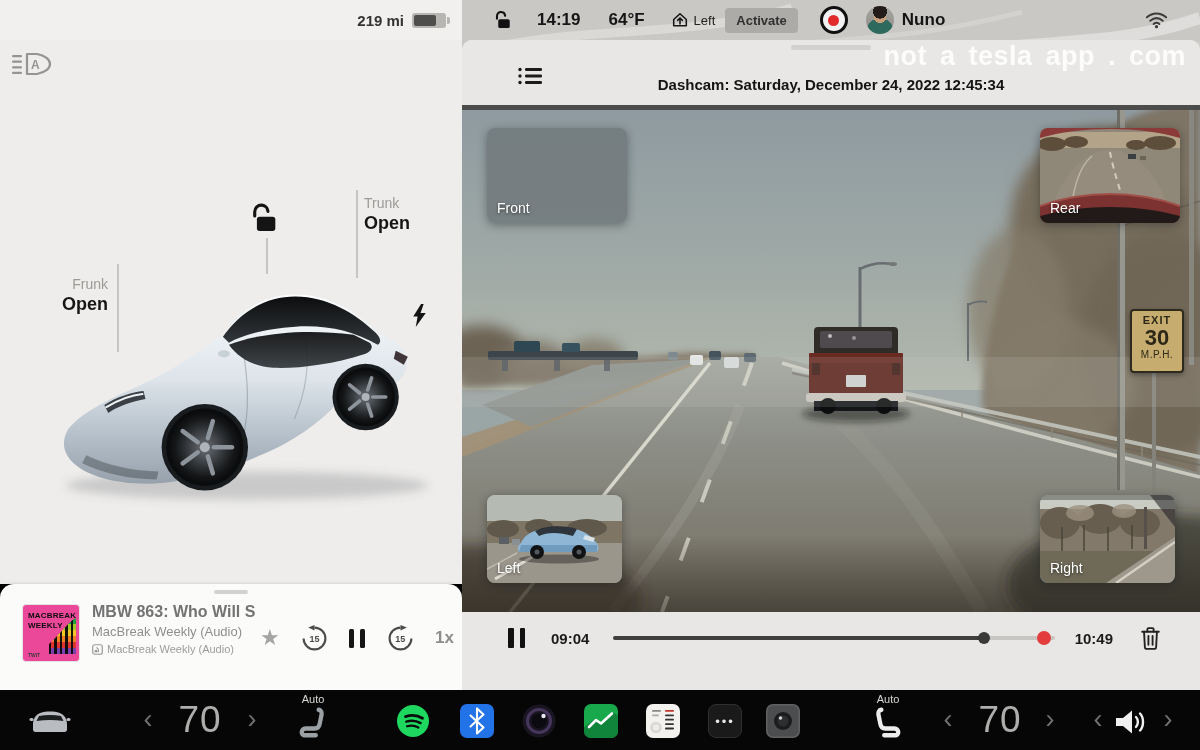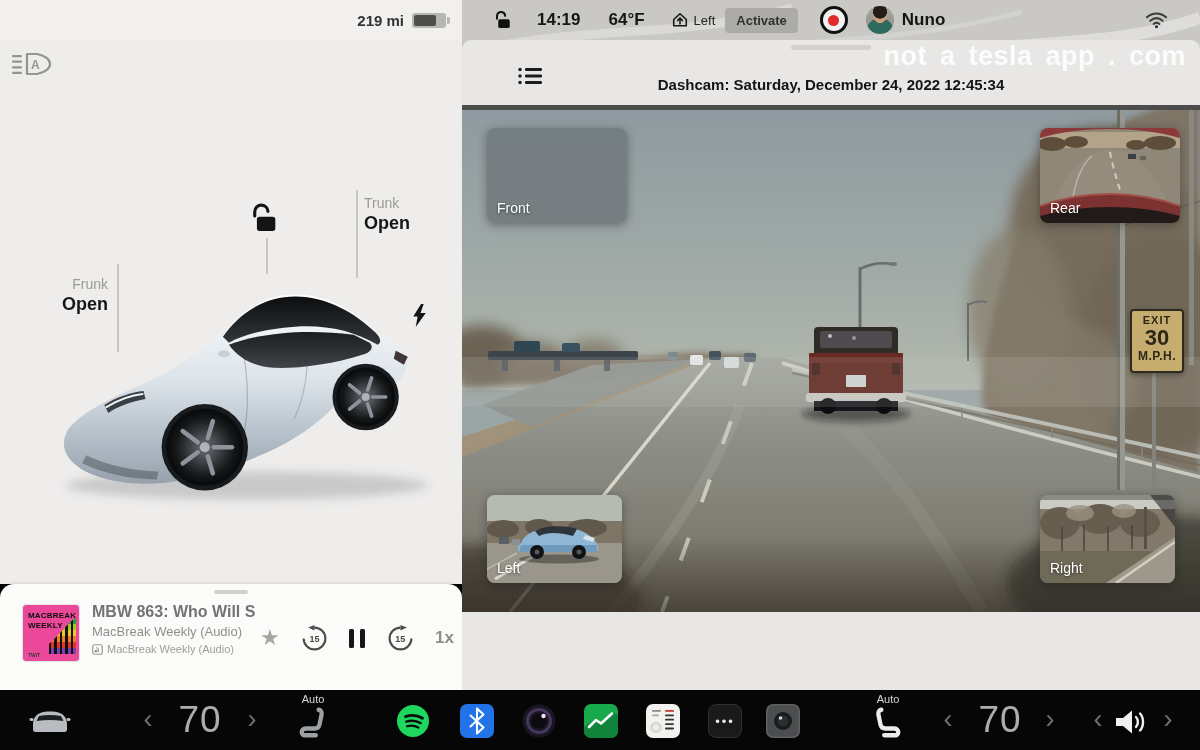--- a/index.html
+++ b/index.html
@@ -83,21 +83,21 @@
   .thumb-rear{left:578px;top:23px;width:140px;height:95px;background:#8f8778;}
   .thumb-left{left:25px;top:390px;width:135px;height:88px;background:#9b968c;}
   .thumb-right{left:578px;top:390px;width:135px;height:88px;background:#0369a1;}
   .thumb-label{position:absolute;left:10px;bottom:7px;font-size:14px;font-weight:500;color:#fff;
                text-shadow:0 1px 3px rgba(0,0,0,0.6);}
   .exit-sign{left:668px;top:204px;width:54px;height:64px;background:#c6ad6f;border:2.5px solid #2e2a1e;
              border-radius:4px;box-sizing:border-box;text-align:center;color:#2d2817;
              box-shadow:0 2px 5px rgba(0,0,0,0.35);padding-top:3px;}
   .exit-l1{font-size:11px;font-weight:800;letter-spacing:1px;}
   .exit-l2{font-size:22px;font-weight:800;line-height:1.05;}
-  .exit-l3{font-size:12px;font-weight:700;letter-spacing:0.5px;}
+  .exit-l3{font-size:10px;font-weight:400;letter-spacing:0.5px;}
   .dc-controls{height:78px;background:#e8e7e5;display:flex;align-items:center;box-sizing:border-box;
                padding:0 38px 26px 46px;}
   .dc-pause{display:flex;gap:6px;}
   .dc-pause i{display:block;width:5.5px;height:20px;background:#111;border-radius:1px;}
   .dc-time{font-size:15px;font-weight:700;color:#1a1a1a;margin-left:26px;white-space:nowrap;}
   .dc-time2{font-size:15px;font-weight:700;color:#1a1a1a;margin-left:20px;white-space:nowrap;}
   .dc-track{position:relative;flex:1;height:3.5px;background:#c7c6c3;border-radius:2px;margin-left:24px;}
   .dc-played{position:absolute;left:0;top:0;bottom:0;background:#3f3f3d;border-radius:2px;}
   .dc-knob{position:absolute;top:50%;width:12px;height:12px;background:#3a3a38;border-radius:50%;
            transform:translate(-6px,-50%);}
@@ -530,20 +530,42 @@
           <polygon points="66,88 135,42 135,88" fill="#9e988c"></polygon>
           <path d="M76,88 L135,47" stroke="#ddd9cc" stroke-width="2.5" opacity="0.85"></path>
           <rect x="104" y="12" width="3" height="42" fill="#55504a"></rect>
           <polygon points="110,0 135,0 135,32" fill="rgba(28,28,32,0.55)"></polygon>
           <rect width="135" height="5" fill="rgba(20,20,20,0.35)"></rect>
         </svg>
         <span class="thumb-label">Right</span>
       </div>
     </div>
 
+    <div class="dc-controls">
+      <span class="dc-pause">
+          <i></i>
+          <i></i>
+        </span>
+      <span class="dc-time">09:04</span>
+      <span class="dc-track">
+        <span class="dc-played" style="width: 84%;"></span>
+        <span class="dc-knob" style="left: 84%;"></span>
+        <span class="dc-marker" style="left: 97.5%;"></span>
+      </span>
+      <span class="dc-time2">10:49</span>
+      <span class="dc-trash" style="display:flex;">
+        <svg width="23" height="25" viewBox="0 0 22 24" fill="none" stroke="#222" stroke-width="1.8" stroke-linecap="round">
+          <path d="M3,5.5 H19"></path>
+            <path d="M8,5.3 V3.2 C8,2.5 8.5,2 9.2,2 H12.8 C13.5,2 14,2.5 14,3.2 V5.3"></path>
+          <path d="M4.8,5.5 L5.6,20.3 C5.7,21.3 6.5,22 7.5,22 H14.5 C15.5,22 16.3,21.3 16.4,20.3 L17.2,5.5"></path>
+          <path d="M9,9.5 V18"></path>
+            <path d="M13,9.5 V18"></path>
+        </svg>
+      </span>
+    </div>
   </div>
 
   <div class="abs watermark">not a tesla app . com</div>
 
   <div class="abs taskbar">
     <span class="tb" style="left:26px;top:14px;width:48px;height:32px;">
       <svg width="48" height="30" viewBox="0 0 48 30">
           <path d="M7,19 C7,12 12,7.5 19,6.8 C22.5,6.5 25.5,6.5 29,6.8 C36,7.5 41,12 41,19 L41,24.5 C41,26 40,27 38.5,27 H9.5 C8,27 7,26 7,24.5 Z" fill="#b9bcc0"></path>
           <path d="M13,11 C20,9.6 28,9.6 35,11 L37.5,16 C28.5,14.6 19.5,14.6 10.5,16 Z" fill="#1c1e20"></path>
           <rect x="3.5" y="13" width="4" height="3" rx="1.5" fill="#b9bcc0"></rect>

